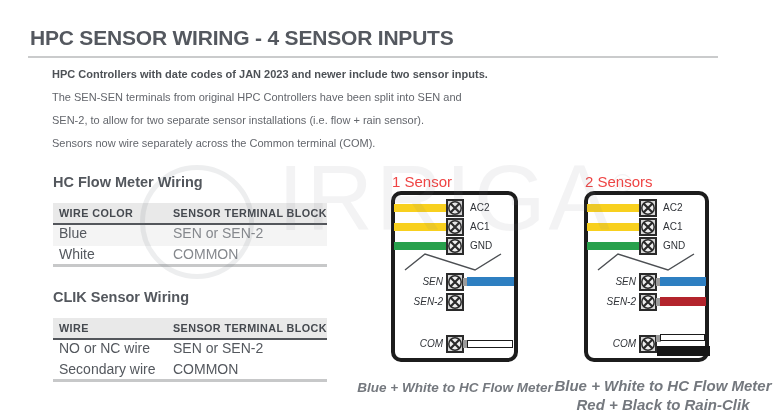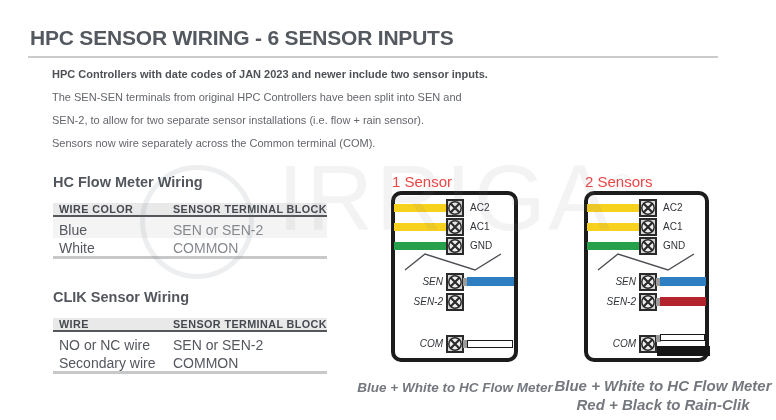--- a/index.html
+++ b/index.html
@@ -14,25 +14,25 @@
     font-size:21px; font-weight:bold; color:#54585f; letter-spacing:-0.2px;
   }
   .title-rule { position:absolute; left:28px; top:56px; width:690px; height:2px; background:#cacbcc; }
   
   .intro { position:absolute; left:52px; top:63px; width:680px; font-size:11px; line-height:23px; color:#63666c; }
   .intro .b1 { font-weight:bold; color:#4d5156; }
   
   .tbl { position:absolute; left:53px; width:274px; }
   .tbl-title { height:29px; font-size:14.5px; font-weight:bold; color:#53575d; }
   .tbl-head {
-    display:flex; align-items:center; height:14px; background:#e9e9e9;
+    display:flex; align-items:center; height:22px; background:#e9e9e9;
     border-bottom:2px solid #53565b; font-size:10.8px; font-weight:bold;
     color:#45494f; letter-spacing:0.4px;justify-content:flex-end;
   }
-  .tr { display:flex; align-items:flex-end; height:21px; font-size:14px; color:#54585e; }
+  .tr { display:flex; align-items:flex-start; height:21px; font-size:14px; color:#54585e; }
   .tr.odd { background:#f4f4f4; }
   .tr.last { border-bottom:3px solid #c7c8c9; }
   .c1 { width:120px; padding-left:6px; }
   .c2 { flex:1; }
   .muted { color:#85888d; }
   
   .diag-title { position:absolute; font-size:15px; font-weight:normal; color:#ef4444; }
   .diagram { position:absolute; top:191px; height:171px; }
   .controller-box { position:absolute; inset:0; border:4px solid #1c1c1c; border-radius:10px; background:transparent; }
   .wire { position:absolute; height:8px; }
@@ -57,21 +57,21 @@
   .wm-ring { position:absolute; left:140px; top:165px; width:114px; height:114px; border:5px solid rgba(110,115,120,0.12); border-radius:50%; }
   .wm-brand { position:absolute; left:278px; top:152px; font-size:92px; font-weight:normal; letter-spacing:3px; color:rgba(120,125,130,0.09); line-height:1; }
   .wm-reg { font-size:26px; vertical-align:38px; letter-spacing:0; }
   .wm-tagline { position:absolute; left:306px; top:252px; font-size:19px; letter-spacing:3px; color:rgba(120,125,130,0.18); }
 </style>
 </head>
 <body>
 
 <div class="page">
 
-  <div class="doc-title">HPC SENSOR WIRING - 6 SENSOR INPUTS</div>
+  <div class="doc-title">HPC SENSOR WIRING - 4 SENSOR INPUTS</div>
   <div class="title-rule"></div>
 
   <div class="intro">
     <div class="b1">HPC Controllers with date codes of JAN 2023 and newer include two sensor inputs.</div>
     <div>The SEN-SEN terminals from original HPC Controllers have been split into SEN and</div>
     <div>SEN-2, to allow for two separate sensor installations (i.e. flow + rain sensor).</div>
     <div>Sensors now wire separately across the Common terminal (COM).</div>
   </div>
 
   <div class="tbl" style="top:174px;">

